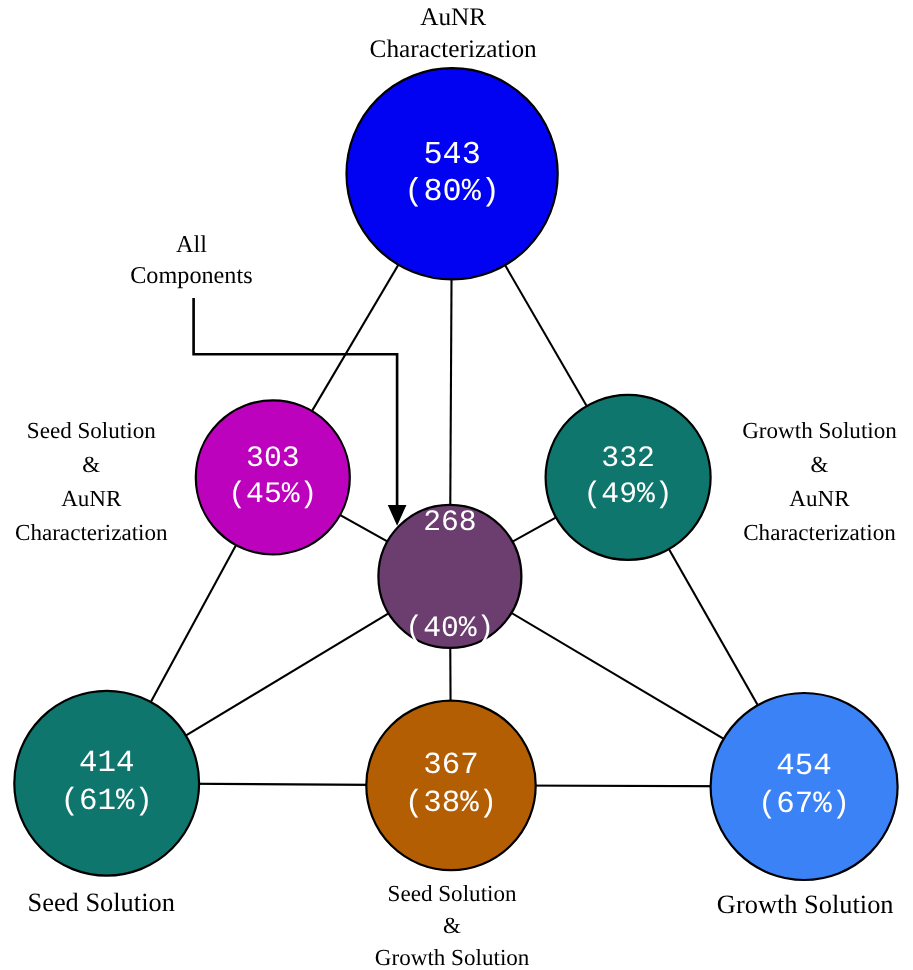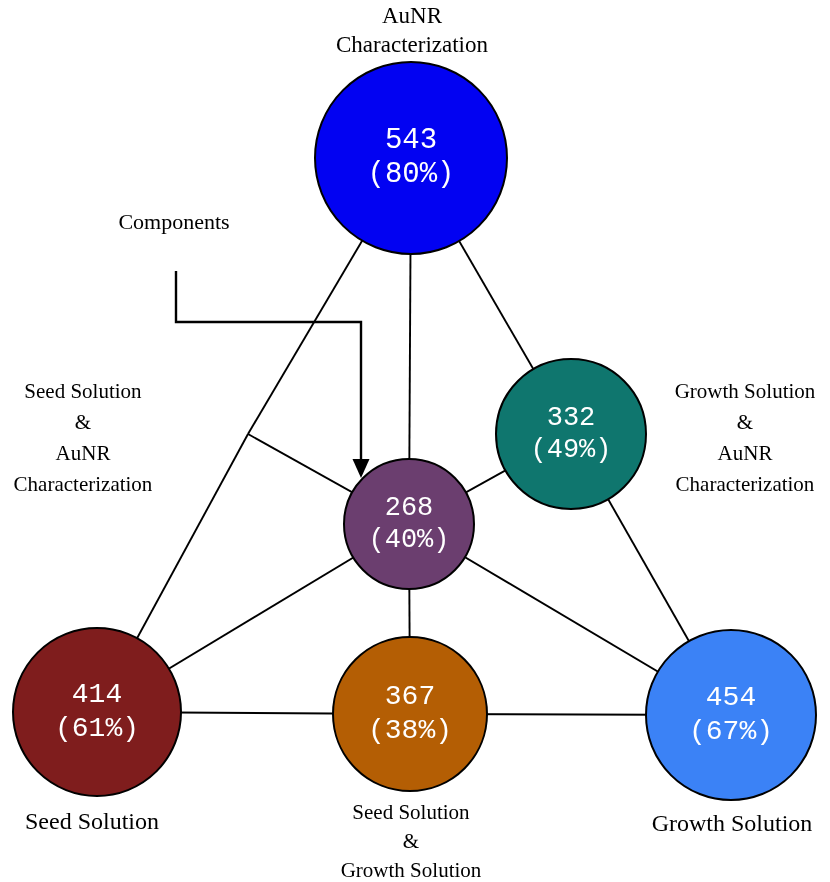--- a/index.html
+++ b/index.html
@@ -27,21 +27,21 @@
     color:#ffffff;
     font-family:Liberation Mono, monospace;
     text-align:center;
   }
   .circle span{display:block;line-height:34px;}
   .c0{left:314px;top:61px;width:194px;height:194px;font-size:29px;}
   .c1{left:177px;top:363px;width:142px;height:142px;font-size:27px;}
   .c1 span{line-height:32px;}
   .c2{left:495px;top:358px;width:152px;height:152px;font-size:27px;}
   .c2 span{line-height:32px;}
-  .c3{left:343px;top:458px;width:132px;height:132px;font-size:27px;}
+  .c3{left:343px;top:458px;width:132px;height:132px;font-size:27px;justify-content:space-between;}
   .c3 span{line-height:32px;}
   .c4{left:12px;top:627px;width:170px;height:170px;font-size:28px;}
   .c5{left:332px;top:636px;width:156px;height:156px;font-size:28px;}
   .c6{left:645px;top:629px;width:172px;height:172px;font-size:28px;}
 
   .label{
     position:absolute;
     text-align:center;
     color:#000;
   }
@@ -73,47 +73,52 @@
     <line x1="97" y1="712" x2="410" y2="714"></line>
     <line x1="410" y1="714" x2="731" y2="715"></line>
     <polyline class="arrow-line" points="176,271 176,322 361,322 361,461"></polyline>
     <polygon class="arrow-head" points="361,478 352.5,459 369.5,459"></polygon>
   </svg>
 
   <div class="circle c0" style="background: rgb(2, 2, 242);">
     <span>543</span>
     <span>(80%)</span>
   </div>
+  <div class="circle c1" style="background: rgb(188, 2, 188);">
+    <span>303</span>
+    <span>(45%)</span>
+  </div>
   <div class="circle c2" style="background: #0f766e;">
     <span>332</span>
     <span>(49%)</span>
   </div>
   <div class="circle c3" style="background: rgb(107, 62, 111);">
     <span>268</span>
     <span>(40%)</span>
   </div>
-  <div class="circle c4" style="background: #7f1d1d;">
+  <div class="circle c4" style="background: #0f766e;">
     <span>414</span>
     <span>(61%)</span>
   </div>
   <div class="circle c5" style="background: rgb(180, 94, 4); text-align: center;">
     <span>367</span>
     <span>(38%)</span>
   </div>
   <div class="circle c6" style="background: #3b82f6;">
     <span>454</span>
     <span>(67%)</span>
   </div>
 
   <div class="label l0">
     <div>AuNR</div>
     <div>Characterization</div>
   </div>
 
   <div class="label lall">
+    <div>All</div>
     <div>Components</div>
   </div>
 
   <div class="label l1">
     <div>Seed Solution</div>
     <div>&amp;</div>
     <div>AuNR</div>
     <div>Characterization</div>
   </div>
 

